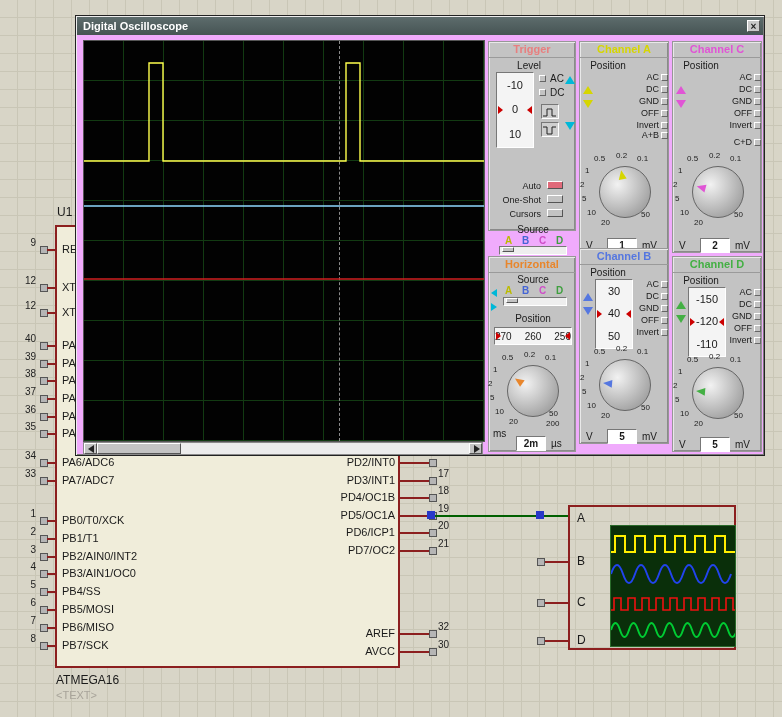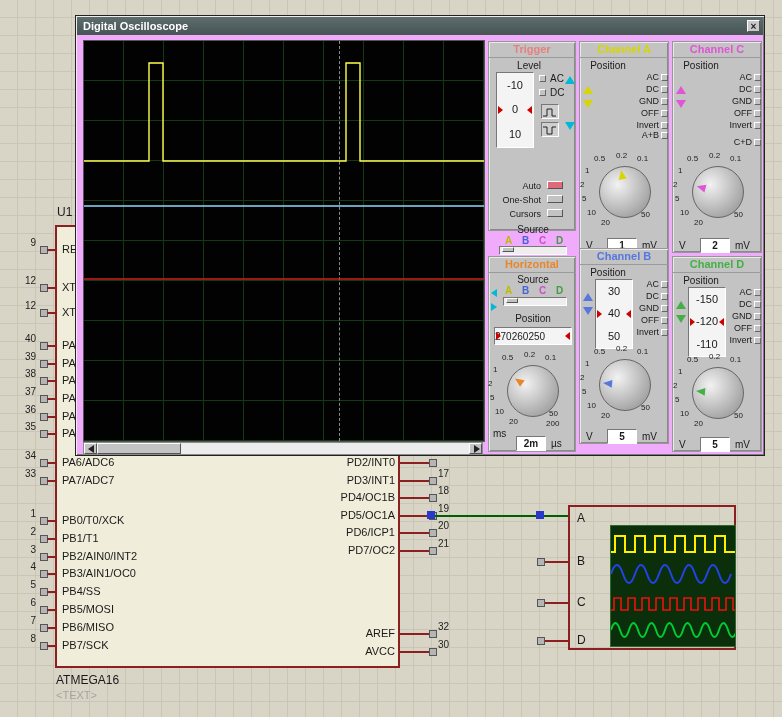--- a/index.html
+++ b/index.html
@@ -70,21 +70,21 @@
   .cA{color:#bcbc00}.cB{color:#4565d5}.cC{color:#cf4fc8}.cD{color:#3f9f3f}
   .lbl{position:absolute;font-size:10px}
   .posbox{position:absolute;background:#f4f4f4;border:1px solid;border-color:#777 #fff #fff #777;
           display:flex;flex-direction:column;justify-content:space-around;align-items:center;box-sizing:border-box}
   .pv{font-size:11px;line-height:1}
   .mkl{position:absolute;left:1px;top:50%;margin-top:-4px;width:0;height:0;
        border-top:4px solid transparent;border-bottom:4px solid transparent;border-left:5px solid #cc0000}
   .mkr{position:absolute;right:1px;top:50%;margin-top:-4px;width:0;height:0;
        border-top:4px solid transparent;border-bottom:4px solid transparent;border-right:5px solid #cc0000}
   .hpos{position:absolute;background:#f4f4f4;border:1px solid;border-color:#777 #fff #fff #777;
-        display:flex;justify-content:flex-start;align-items:center;box-sizing:border-box}
+        display:flex;justify-content:space-between;align-items:center;box-sizing:border-box}
   .hpos span{font-size:10px}
   .cpl{position:absolute;left:50px;width:38px;height:10px;font-size:9px;
        display:flex;justify-content:flex-end;align-items:center;gap:2px}
   .cpl span{white-space:nowrap}
   .b7{width:7px;height:7px;background:#c3c3c3;border:1px solid;border-color:#fff #666 #666 #fff;
       flex:none;font-style:normal;box-sizing:border-box}
   .trow{position:absolute;left:0;width:100%;height:11px;font-size:9px}
   .trow span{position:absolute;left:0;width:52px;text-align:right;top:1px}
   .tbtn{position:absolute;left:58px;top:1px;width:16px;height:8px;background:#c3c3c3;
         border:1px solid;border-color:#fff #555 #555 #fff;box-sizing:border-box}

